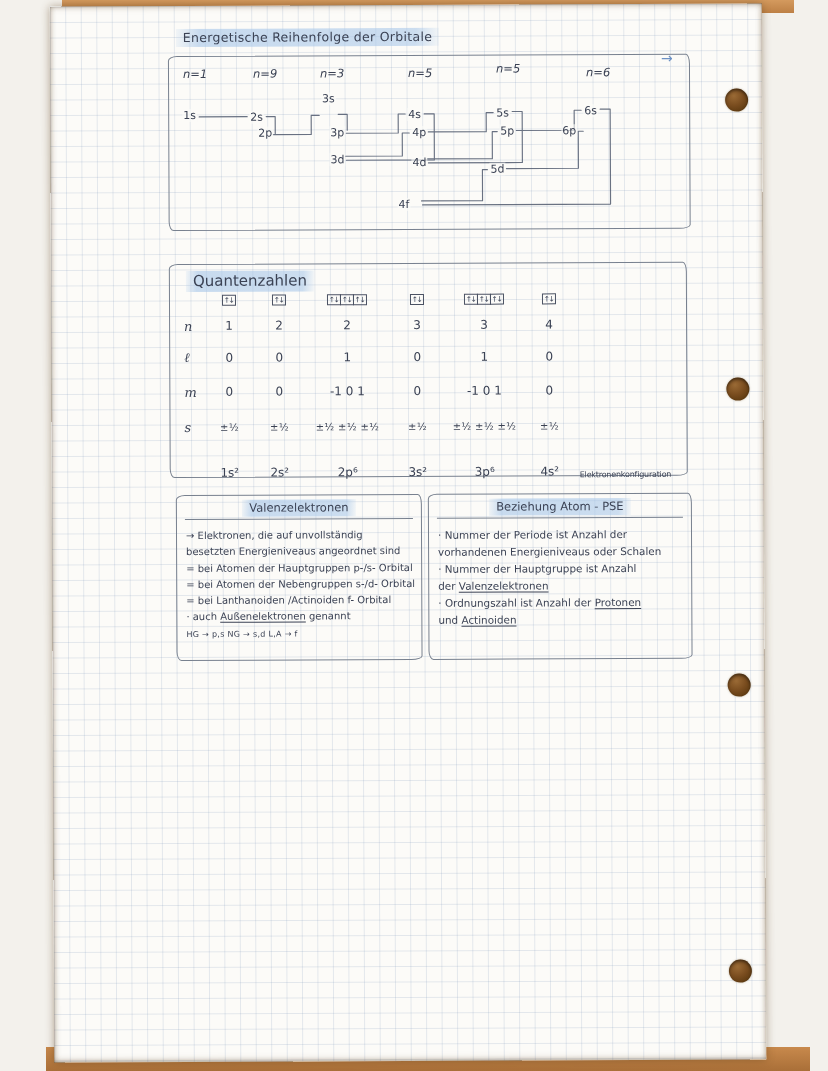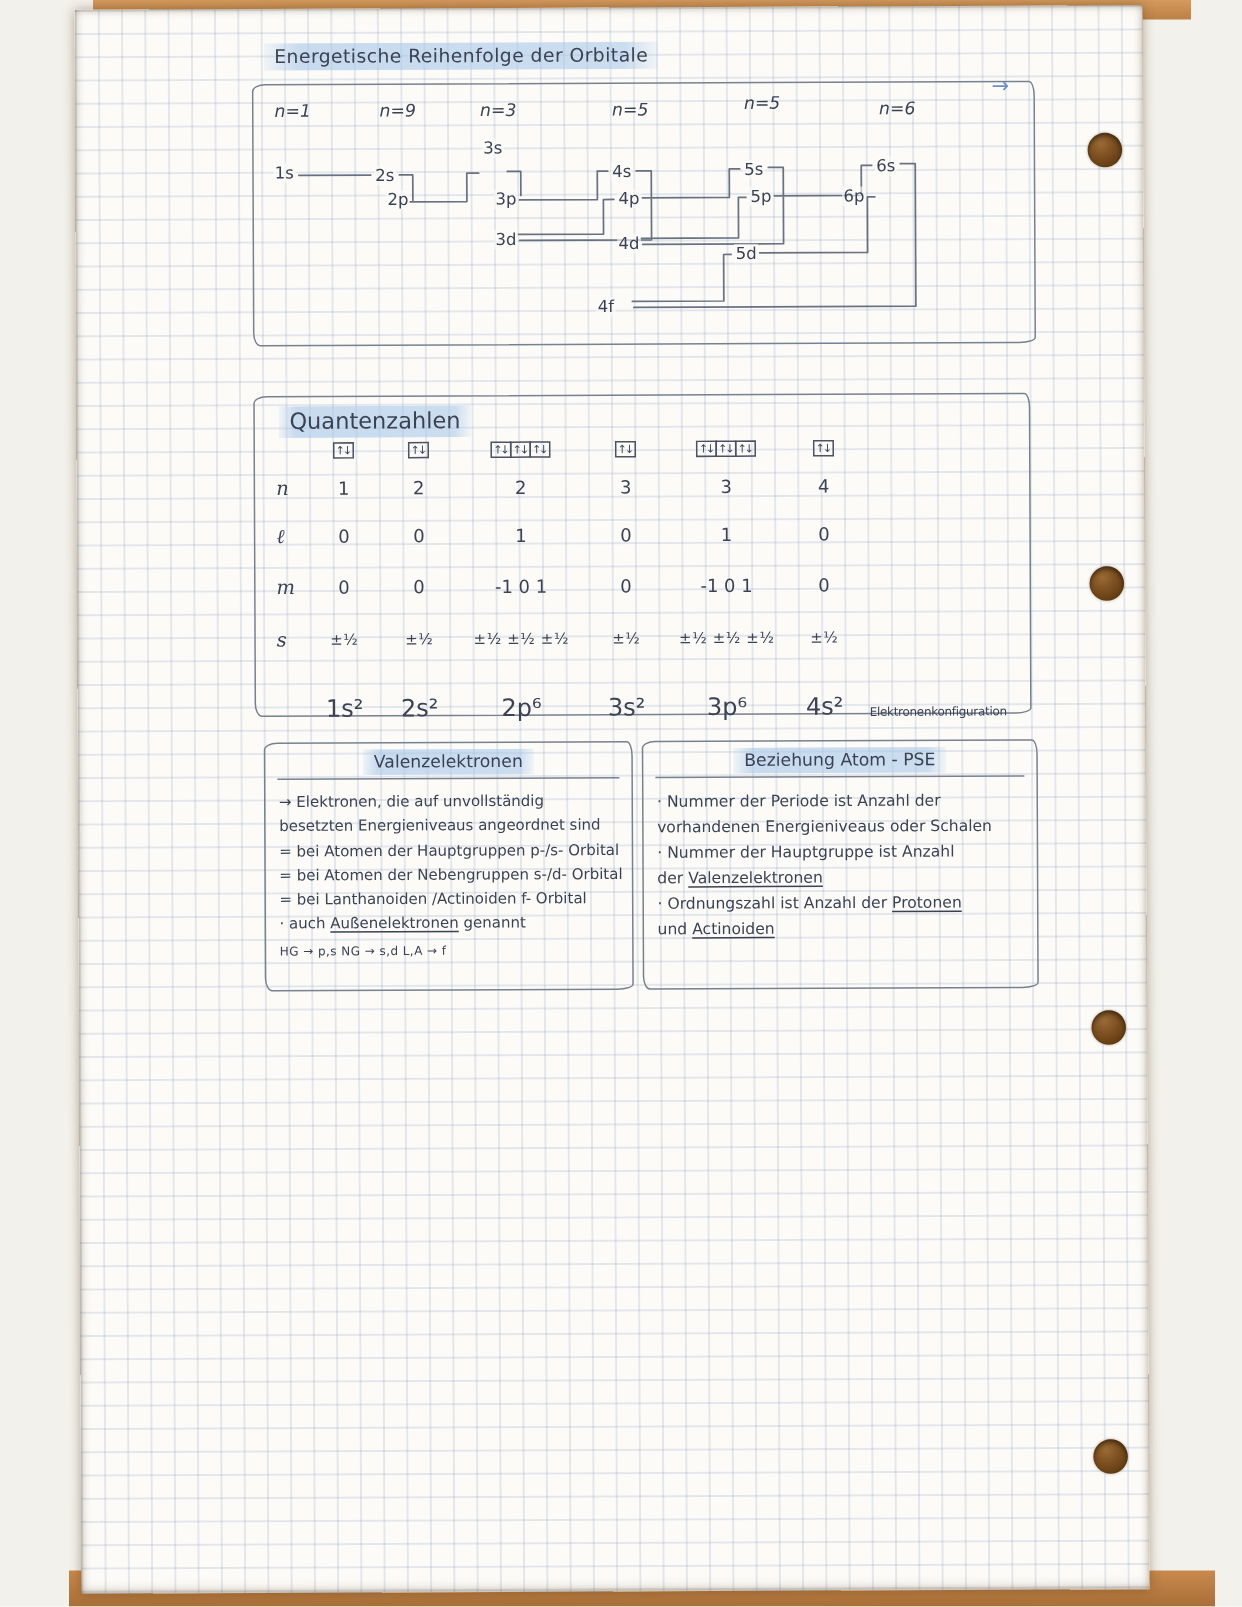--- a/index.html
+++ b/index.html
@@ -59,21 +59,21 @@
   #qt-grid {
     position: absolute; left: 0; top: 24px; width: 518px;
     display: grid;
     grid-template-columns: 36px 46px 54px 82px 58px 76px 54px 1fr;
     grid-template-rows: 22px 30px 34px 34px 36px 32px;
     align-items: center;
   }
   .qc { text-align: center; font-size: 12px; white-space: nowrap; }
   .ql { font-style: italic; font-size: 13px; font-family: "DejaVu Serif", serif; text-align: left; padding-left: 14px; }
   .qs { font-size: 10px; letter-spacing: 0.4px; }
-  .qconf { font-size: 16px; margin-top: 23px; }
+  .qconf { font-size: 12px; margin-top: 23px; }
   .qconf-label { font-size: 8px; text-align: left; padding-left: 3px; letter-spacing: -0.2px; overflow: visible; margin-top: 31px; }
   .obox { display: inline-flex; vertical-align: middle; }
   .obox span {
     display: inline-block; width: 14px; height: 11px;
     border: 1.1px solid #4b5263; margin-left: -1.1px;
     font-size: 7.5px; line-height: 9.5px; text-align: center;
     letter-spacing: -1.5px; text-indent: -1px; overflow: hidden;
   }
   .obox span:first-child { margin-left: 0; }
 

